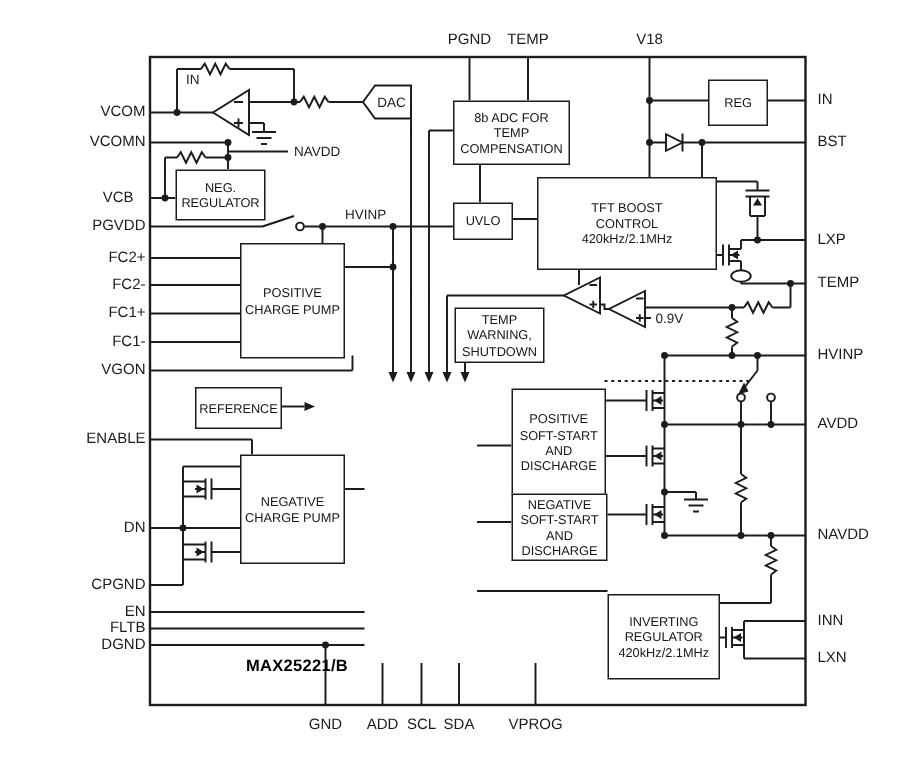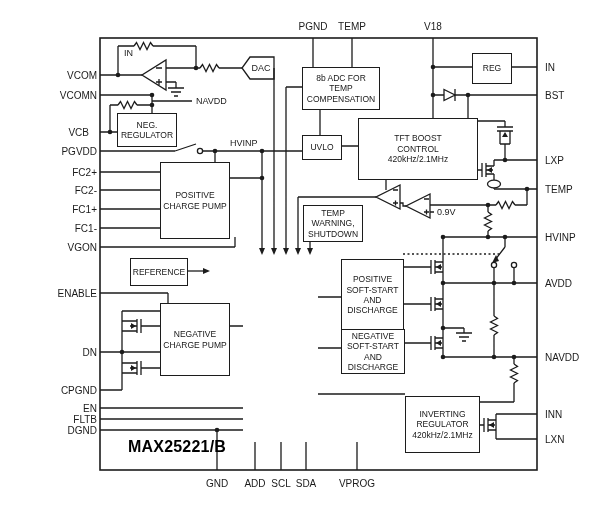--- a/index.html
+++ b/index.html
@@ -7,21 +7,21 @@
          font-family:"Liberation Sans","DejaVu Sans",sans-serif;color:#1a1a1a;}
   svg{position:absolute;left:0;top:0;}
   .blk{position:absolute;background:#ffffff;border:1.4px solid #1c1c1c;display:flex;
        align-items:center;justify-content:center;text-align:center;
        font-size:8.5px;line-height:1.22;white-space:pre-line;letter-spacing:0;color:#161616;}
   .pin{position:absolute;font-size:10px;transform:translateY(-50%);white-space:nowrap;color:#1b1b1b;}
   .pinL{text-align:right;width:70px;}
   .pinR{text-align:left;}
   .pinT,.pinB{transform:none;text-align:center;width:50px;}
   .note{position:absolute;font-size:9px;transform:translateY(-50%);white-space:nowrap;color:#1b1b1b;}
-  .partnum{position:absolute;font-size:16px;font-weight:bold;letter-spacing:.2px;color:#000;}
+  .partnum{position:absolute;font-size:11px;font-weight:bold;letter-spacing:.2px;color:#000;margin-left:36px;}
   .daclbl{position:absolute;font-size:9px;width:30px;text-align:center;transform:translateY(-50%);}
 </style>
 </head>
 <body>
 
 <div id="stage">
 
 <svg width="606" height="508" viewBox="0 0 606 508">
   <g stroke="#1c1c1c" stroke-width="1.3" fill="none">
 

